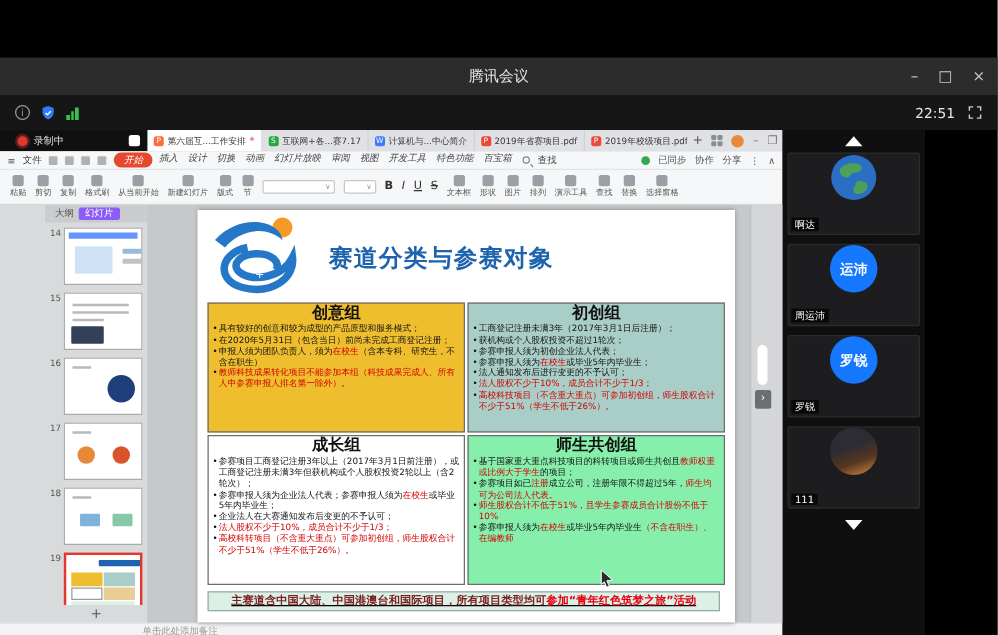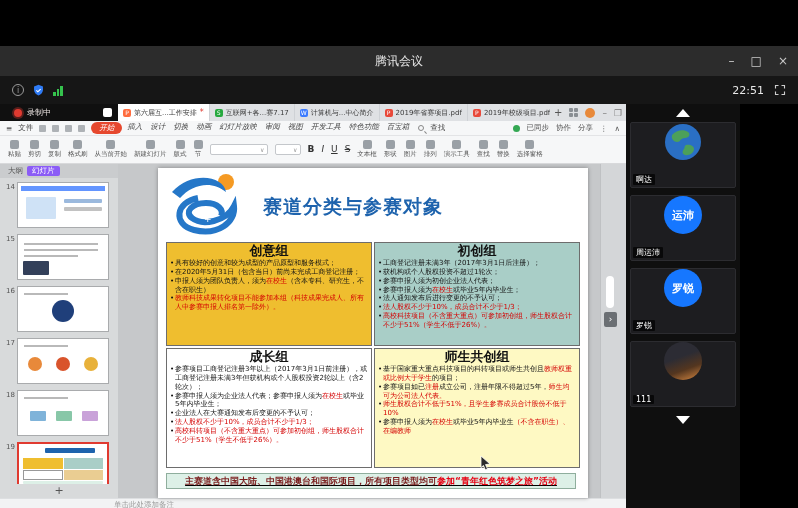--- a/index.html
+++ b/index.html
@@ -56,21 +56,21 @@
 
   
   .ribbon { height:28px; background:#f6f7f8; border-bottom:1px solid #d8d9db; display:flex; align-items:center; gap:7px; padding:0 8px; overflow:hidden; }
   .ritem { display:flex; flex-direction:column; align-items:center; gap:1px; font-size:6.5px; color:#555; white-space:nowrap; }
   .ricon { width:9px; height:9px; background:#9aa0a6; border-radius:2px; }
   .ritem .letter { font-size:9px; color:#333; width:auto; height:11px; line-height:11px; }
   .rsel { height:11px; border:1px solid #c4c7cb; background:#fff; border-radius:2px; font-size:6px; color:#999; display:flex; align-items:center; justify-content:flex-end; padding:0 2px; }
 
   
   .wpsbody { height:334px; display:flex; }
-  .rail { width:118px; background:#d8dadb; display:flex; flex-direction:column; }
+  .rail { width:118px; background:#d8dadb; display:flex; flex-direction:column;padding-left:36px; }
   .railtabs { height:14px; display:flex; align-items:center; gap:4px; padding:0 8px; background:#caccce; font-size:7.5px; color:#555; }
   .railtab.active { background:#8b5cf6; color:#fff; border-radius:2px; padding:0 5px;font-family:Liberation Serif, serif; }
   .thumblist { flex:1; overflow:hidden; padding:4px 0 0 0; }
   .trow { display:flex; align-items:flex-start; gap:2px; margin:0 4px 6px 4px; }
   .tnum { width:11px; font-size:7px; color:#555; text-align:right; padding-top:1px; }
   .tbox { width:92px; height:46px; background:#fff; border:1px solid #a9abad; position:relative; overflow:hidden; }
   .trow.selected .tbox { border:2px solid #e03a30; }
   .railplus { height:14px; text-align:center; font-size:11px; color:#555; }
 
   .editor { flex:1; background:#c6c8ca; position:relative; }
@@ -462,21 +462,21 @@
                   </div>
                   <div class="gline">
                     <span class="gb">•</span>
                     <span class="gt"><span class="red">法人股权不少于10%，成员合计不少于1/3；</span></span>
                   </div>
                   <div class="gline">
                     <span class="gb">•</span>
                     <span class="gt"><span class="red">高校科转项目（不含重大重点）可参加初创组，师生股权合计不少于51%（学生不低于26%）。</span></span>
                   </div>
                 </div>
-                <div class="gbox" style="background: #fef9c3;">
+                <div class="gbox" style="background: #86efac;">
                   <div class="ghead">师生共创组</div>
                   <div class="gline">
                     <span class="gb">•</span>
                     <span class="gt"><span>基于国家重大重点科技项目的科转项目或师生共创且</span><span class="red">教师权重或比例大于学生</span><span>的项目；</span></span>
                   </div>
                   <div class="gline">
                     <span class="gb">•</span>
                     <span class="gt"><span>参赛项目如已</span><span class="red">注册</span><span>成立公司，注册年限不得超过5年，</span><span class="red">师生均可为公司法人代表。</span></span>
                   </div>
                   <div class="gline">

